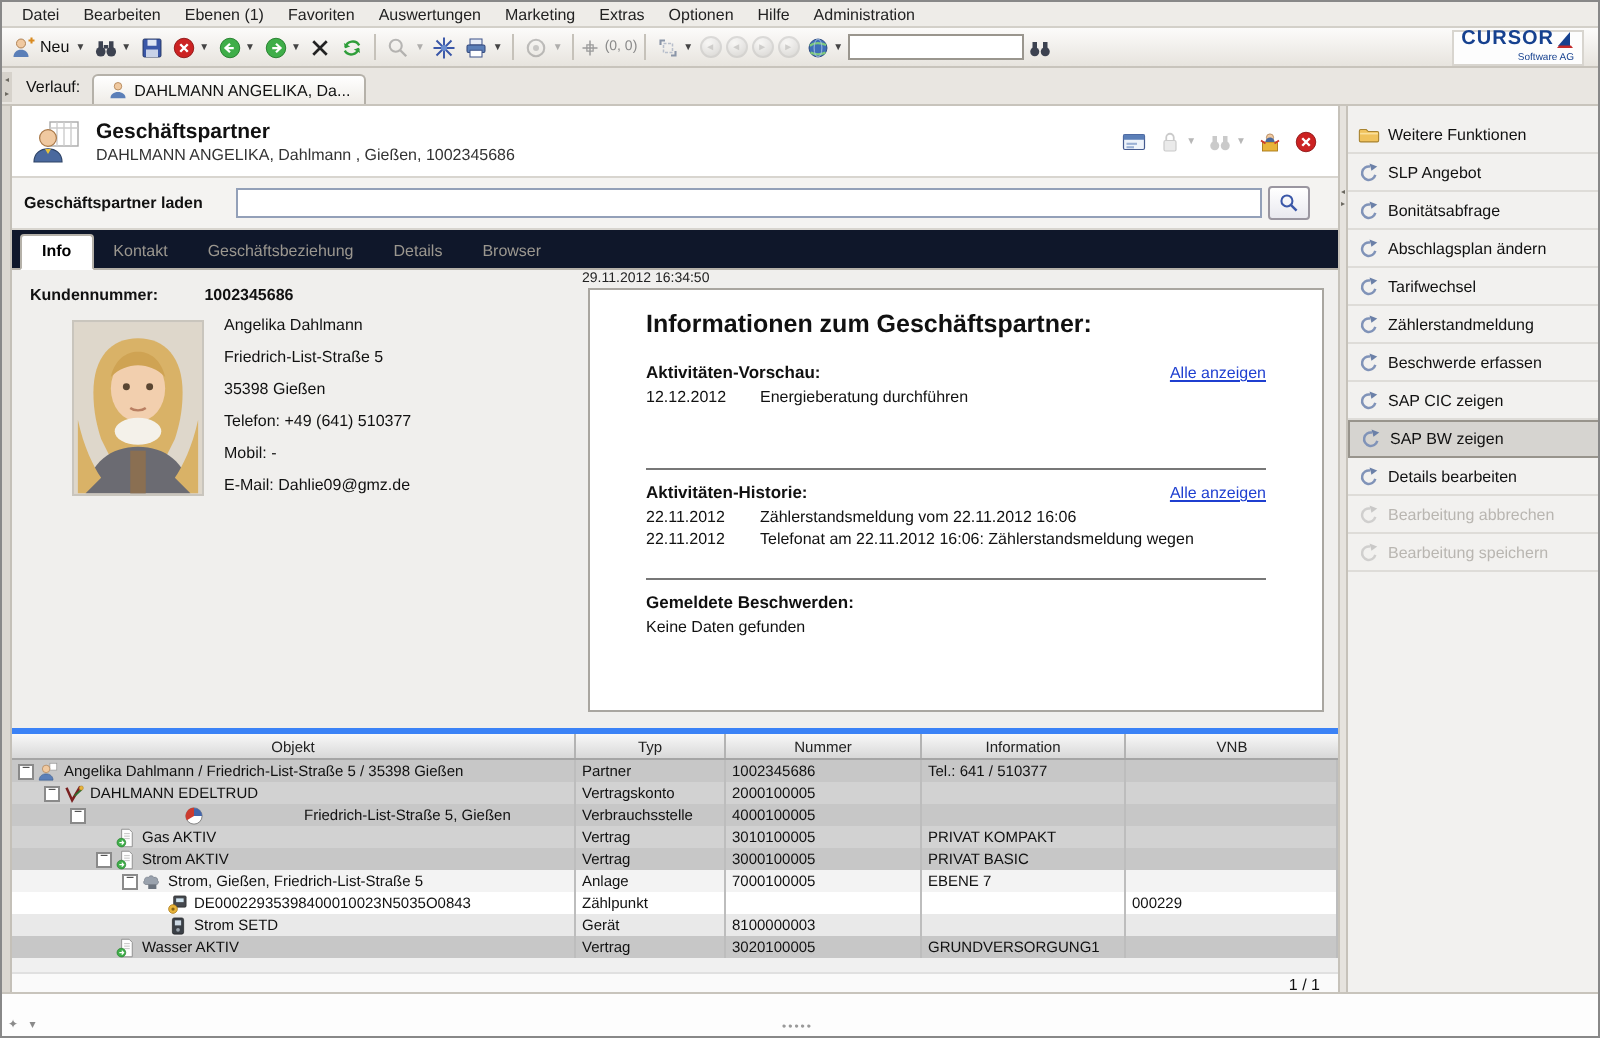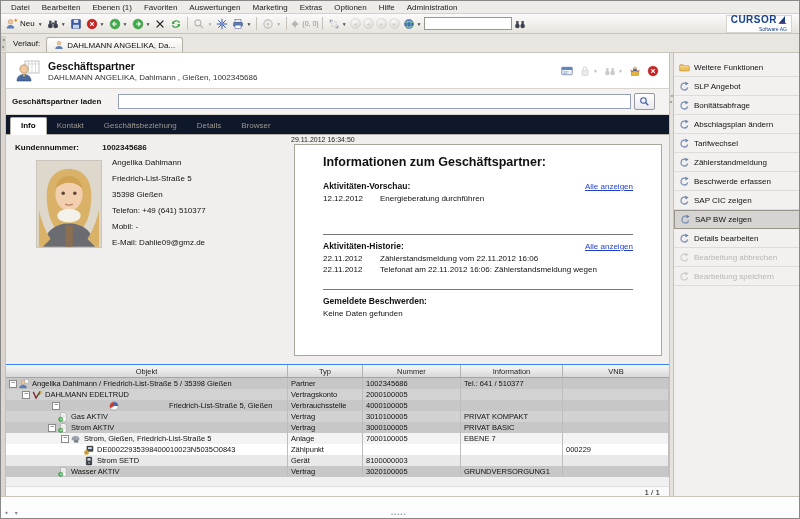--- a/index.html
+++ b/index.html
@@ -88,21 +88,21 @@
     background:#fff; border:1px solid #a9a6a0; padding:10px 28px; overflow:hidden; }
   .ic-title { font-size:12.5px; font-weight:bold; margin-bottom:12px; }
   .sect-head { display:flex; align-items:baseline; margin-bottom:2px; }
   .sect-title { font-weight:bold; font-size:8.5px; }
   .link { margin-left:auto; color:#1f3fd0; text-decoration:underline; cursor:pointer; }
   .sect-row { display:flex; line-height:11px; }
   .sect-row .date { width:57px; flex:none; }
   .ic-hr { border:none; border-top:1px solid #777; margin:11px 0 6px; }
 
   
-  .tree-table { height:134px; border-top:1px solid #3b82f6; background:#f6f6f6;
+  .tree-table { height:134px; border-top:3px solid #3b82f6; background:#f6f6f6;
     font-size:7.5px; display:flex; flex-direction:column; }
   .thead { height:13px; display:flex; background:linear-gradient(#f8f8f8,#d8d8d8);
     border-bottom:1px solid #a5a5a5; flex:none; }
   .th { display:flex; align-items:center; justify-content:center; border-right:1px solid #b3b3b3; color:#222; }
   .c1 { width:282px; flex:none; } .c2 { width:75px; flex:none; } .c3 { width:98px; flex:none; }
   .c4 { width:102px; flex:none; } .c5 { flex:1; border-right:none; }
   .trow { height:11px; display:flex; flex:none; cursor:default; }
   .tcell { display:flex; align-items:center; padding:0 3px; overflow:hidden; white-space:nowrap;
     border-right:1px solid #bdbdbd; }
   .trow.g1 { background:#c7c7c7; } .trow.g2 { background:#d2d2d2; }
@@ -499,21 +499,21 @@
                 </span>
                 <span>DAHLMANN EDELTRUD</span>
               </div>
               <div class="tcell c2">Vertragskonto</div>
               <div class="tcell c3">2000100005</div>
               <div class="tcell c4"></div>
               <div class="tcell c5"></div>
             </div>
 
             <div class="trow g1">
-              <div class="tcell c1" style="padding-left: 46px; gap: 47px;">
+              <div class="tcell c1" style="padding-left: 29px; gap: 47px;">
                 <span class="exp"></span>
                 <span class="ticon">
                   <svg viewBox="0 0 16 16">
                     <circle cx="8" cy="8" r="6.5" fill="#fff" stroke="#777" stroke-width=".7"></circle>
                     <path d="M8 8V1.5A6.5 6.5 0 0 1 14.5 8z" fill="#4466aa"></path>
                     <path d="M8 8L2.3 11.4A6.5 6.5 0 0 1 8 1.5z" fill="#cc3b2f"></path>
                   </svg>
                 </span>
                 <span>Friedrich-List-Straße 5, Gießen</span>
               </div>

